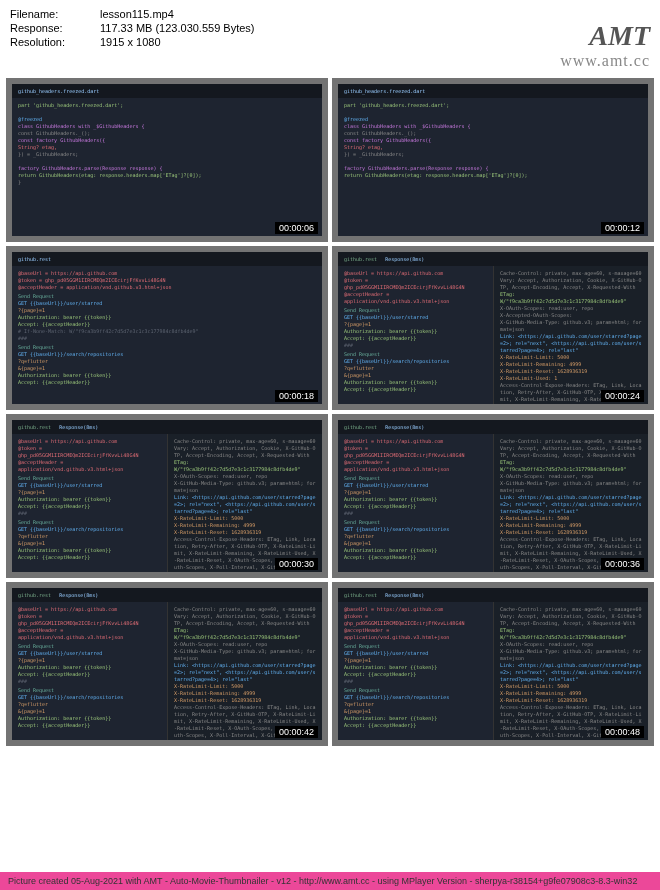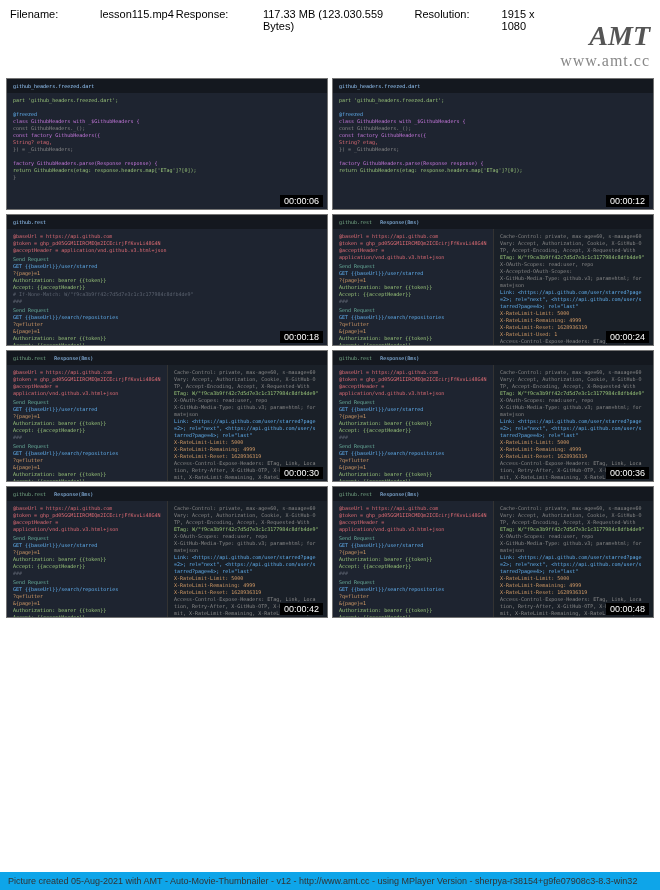--- a/index.html
+++ b/index.html
@@ -11,41 +11,41 @@
     font-size: 11px;
     color: #000;
     position: relative;
     overflow: hidden;
   }
   .header {
     padding: 8px 10px 6px 10px;
     display: flex;
     justify-content: space-between;
   }
-  .meta { display: flex; flex-direction: row; gap: 2px; }
+  .meta { display: flex; flex-direction: column; gap: 2px; }
   .meta-row { display: flex; }
   .meta-label { width: 90px; }
   .logo {
     text-align: right;
     font-family: Georgia, serif;
     margin-top: 12px;
   }
   .logo-big { font-size: 28px; font-weight: bold; font-style: italic; color: #555; }
   .logo-small { font-size: 16px; color: #888; letter-spacing: 1px; }
   .grid {
     display: grid;
     grid-template-columns: 1fr 1fr;
     gap: 4px;
     padding: 2px 6px;
   }
   .thumb {
     position: relative;
-    height: 132px;
+    height: 164px;
     background: #1e2430;
-    border: 1px solid #737373;
+    border: 6px solid #737373;
     overflow: hidden;
     font-family: "Consolas", monospace;
     font-size: 5px;
     color: #888;
   }
   .thumb .tabbar {
     height: 14px;
     background: #14181f;
     display: flex;
     align-items: center;
@@ -77,21 +77,21 @@
     font-family: Arial, sans-serif;
   }
   .footer {
     position: absolute;
     bottom: 0;
     left: 0;
     right: 0;
     padding: 4px 8px;
     font-size: 9px;
     color: #333;
-    background: #0ea5e9;
+    background: #ec4899;
     text-align: left;
   }
   .hdr { color:#6a9; font-size:5px; margin-top:2px; }
   .val { color:#d19a66; }
 </style>
 </head>
 <body>
 
 <div class="header">
   <div class="meta">

